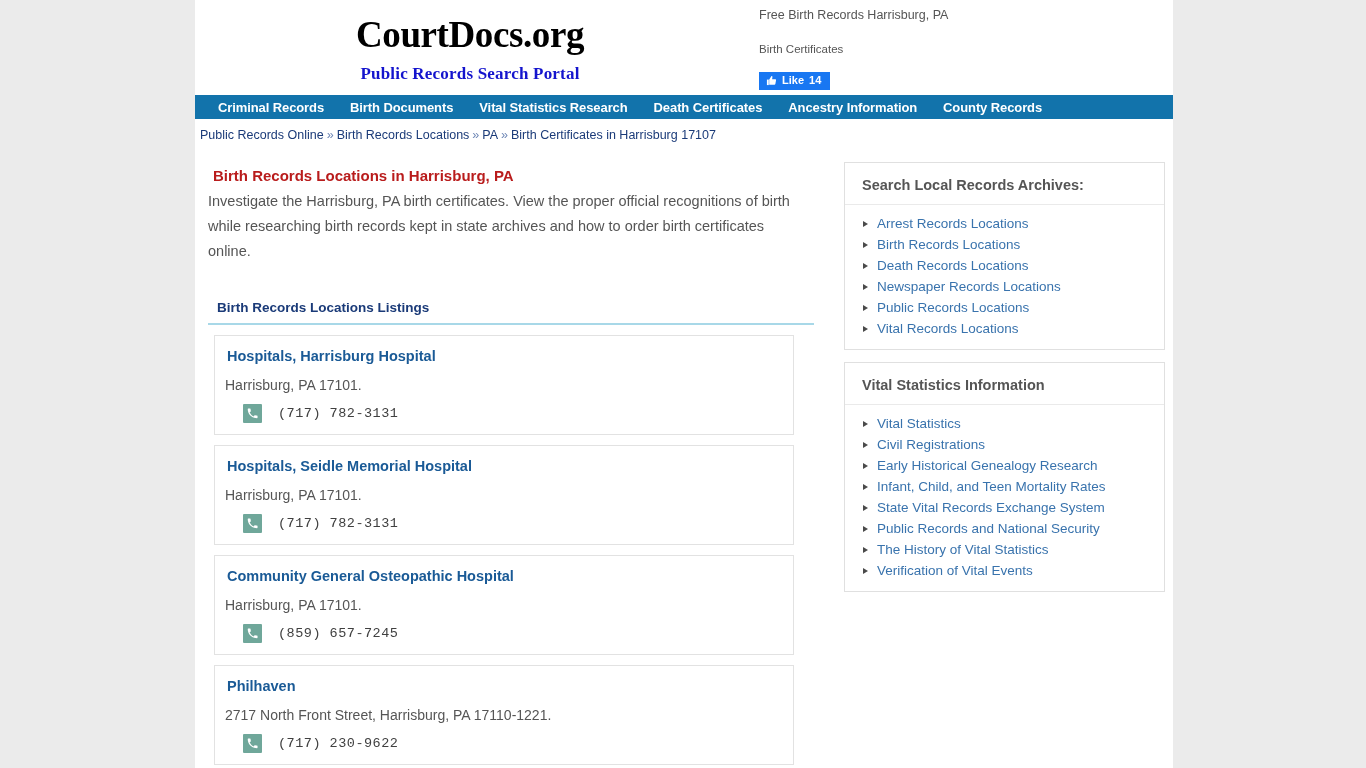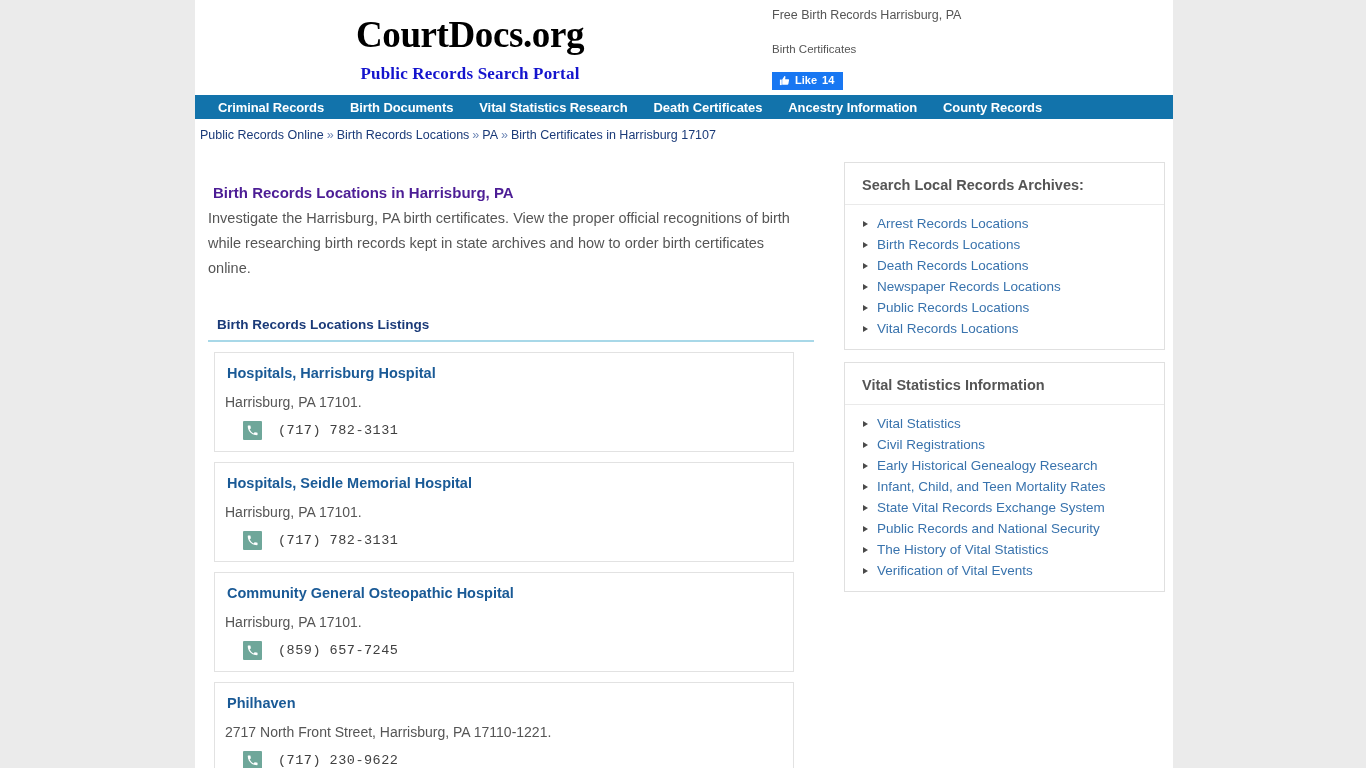--- a/index.html
+++ b/index.html
@@ -49,21 +49,21 @@
   .logo-tagline {
     font-family: "Liberation Serif", serif;
     font-size: 17px;
     font-weight: bold;
     color: #1414cd;
     margin-top: 9px;
     letter-spacing: 0.2px;
   }
   .header-right {
     position: absolute;
-    left: 577px;
+    left: 564px;
     top: 8px;
     width: 380px;
   }
   .header-tagline-1 {
     font-size: 12.5px;
     color: #555555;
     line-height: 1.2;
     margin-bottom: 20px;
   }
   .header-tagline-2 {
@@ -142,22 +142,22 @@
   }
   .side-col {
     width: 325px;
     padding-left: 4px;
   }
 
   
   .page-title {
     font-size: 15px;
     font-weight: bold;
-    color: #4c1d95;
-    margin: 22px 0 0 5px;
+    color: #b91c1c;
+    margin: 5px 0 0 5px;
   }
   .page-intro {
     font-size: 14.5px;
     color: #555555;
     line-height: 1.72;
     margin-top: 5px;
     width: 595px;
   }
 
   

